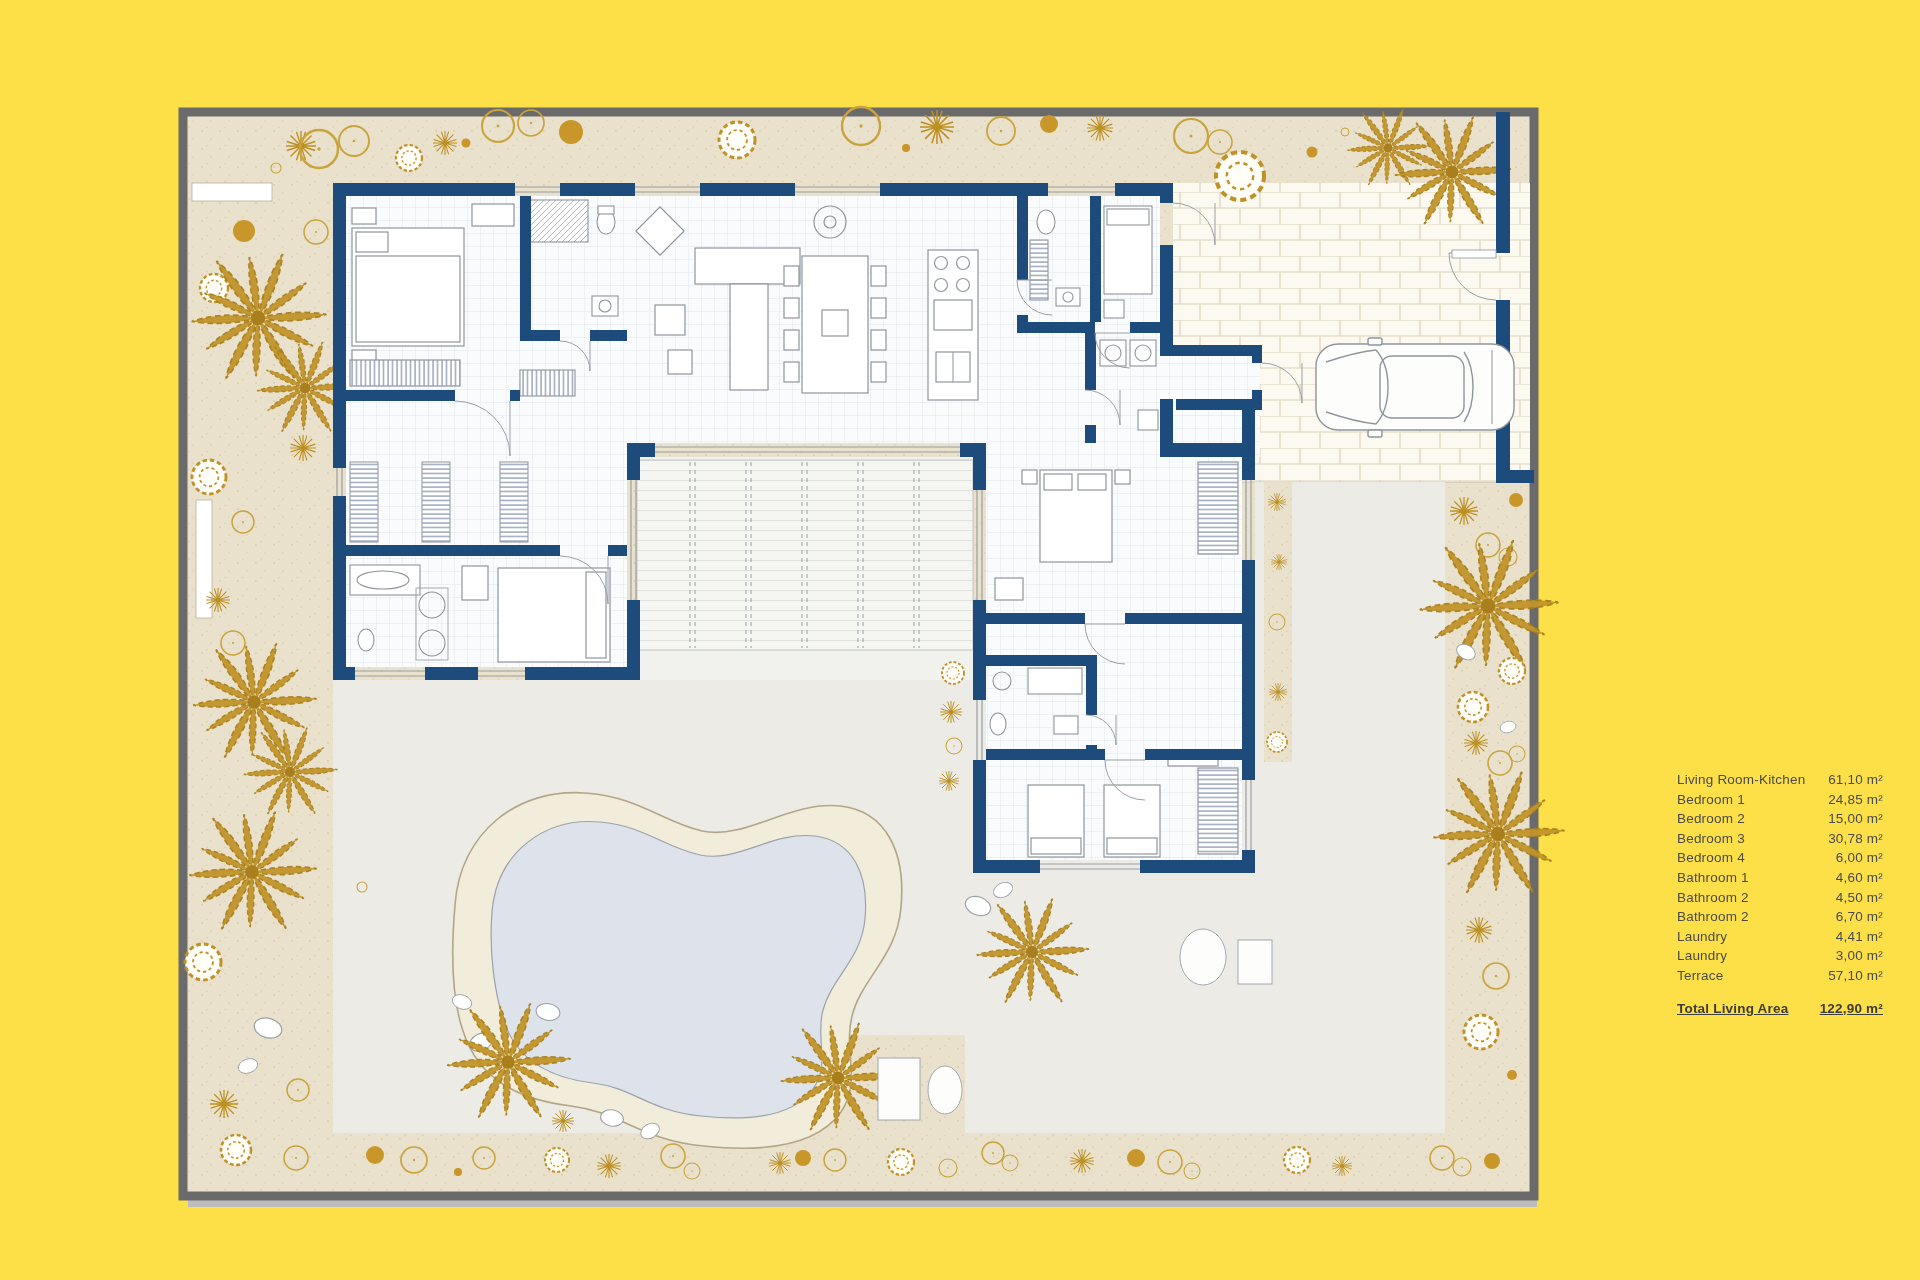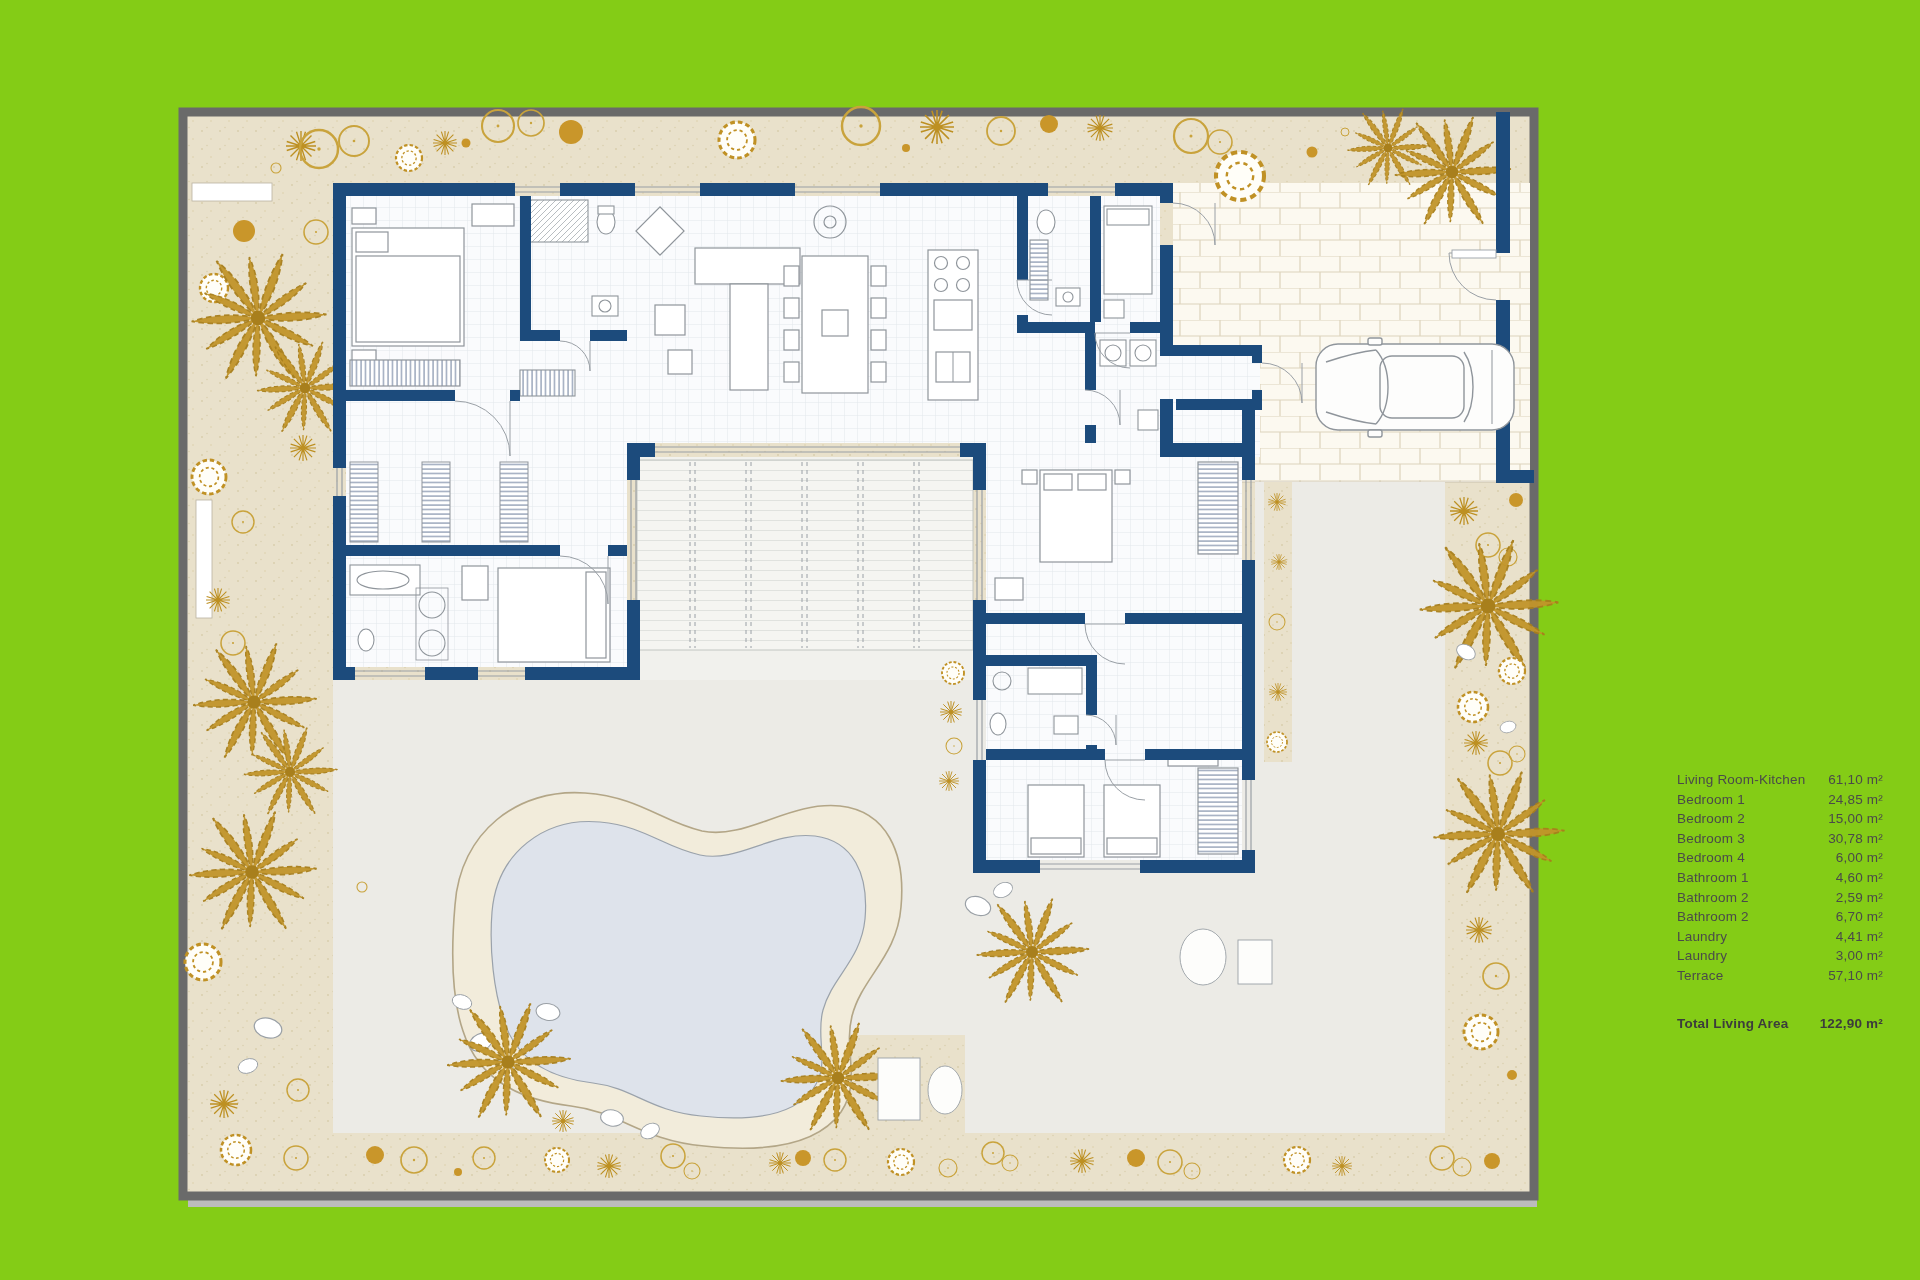--- a/index.html
+++ b/index.html
@@ -1,24 +1,24 @@
 <!DOCTYPE html>
 <html><head>
 <meta charset="utf-8">
 <style>
   html,body{margin:0;padding:0;background:#ffffff;}
-  #stage{position:relative;width:1920px;height:1280px;background:#84cc16;overflow:hidden;
+  #stage{position:relative;width:1920px;height:1280px;background:#fde047;overflow:hidden;
          font-family:"Liberation Sans",sans-serif;}
   #plan-svg{position:absolute;left:0;top:0;}
   
   #legend{position:absolute;left:1677px;top:770px;width:206px;color:#4a4a4a;
           font-size:13.5px;letter-spacing:.2px;}
   #legend .lrow{display:flex;justify-content:space-between;line-height:19.6px;white-space:nowrap;}
   #legend .lrow .val{text-align:left;}
-  #legend .total{margin-top:28px;font-weight:bold;color:#3c3c3c;}
+  #legend .total{margin-top:13px;font-weight:bold;color:#3c3c3c;text-decoration:underline;}
 </style>
 </head>
 <body>
 
 <div id="stage">
 
 <svg id="plan-svg" width="1920" height="1280" viewBox="0 0 1920 1280">
 <defs>
   <pattern id="speckle" width="18" height="18" patternUnits="userSpaceOnUse">
     <rect width="18" height="18" fill="#e9e1cb"></rect>
@@ -510,21 +510,21 @@
   <div class="lrow">
         <span>Bedroom  4</span>
         <span class="val">6,00 m²</span>
       </div>
   <div class="lrow">
         <span>Bathroom 1</span>
         <span class="val">4,60 m²</span>
       </div>
   <div class="lrow">
         <span>Bathroom 2</span>
-        <span class="val">2,59 m²</span>
+        <span class="val">4,50 m²</span>
       </div>
   <div class="lrow">
         <span>Bathroom 2</span>
         <span class="val">6,70 m²</span>
       </div>
   <div class="lrow">
         <span>Laundry</span>
         <span class="val">4,41 m²</span>
       </div>
   <div class="lrow">

